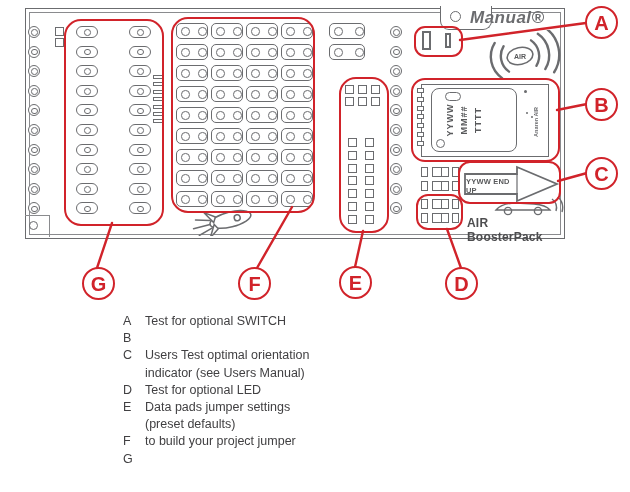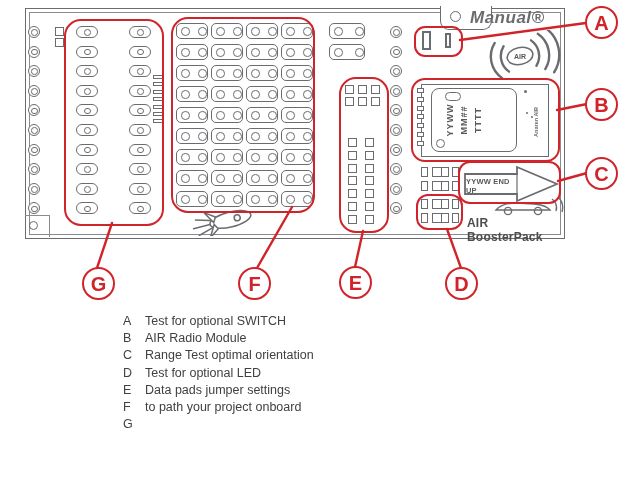--- a/index.html
+++ b/index.html
@@ -171,48 +171,46 @@
   <div class="legend">
     <div class="legend-row">
       <div class="lkey">A</div>
       <div class="ltext">
           <span>Test for optional SWITCH</span>
           <span></span>
         </div>
     </div>
     <div class="legend-row">
       <div class="lkey">B</div>
-      <div class="ltext">
-          <span>AIR Radio Module</span>
-          <span></span>
-        </div>
     </div>
     <div class="legend-row">
       <div class="lkey">C</div>
       <div class="ltext">
-          <span>Range Test optimal orientation</span>
+          <span>Users Test optimal orientation</span>
+          <span>indicator (see Users Manual)</span>
         </div>
     </div>
     <div class="legend-row">
       <div class="lkey">D</div>
       <div class="ltext">
           <span>Test for optional LED</span>
           <span></span>
         </div>
     </div>
     <div class="legend-row">
       <div class="lkey">E</div>
       <div class="ltext">
           <span>Data pads jumper settings</span>
+          <span>(preset defaults)</span>
         </div>
     </div>
     <div class="legend-row">
       <div class="lkey">F</div>
       <div class="ltext">
-          <span>to path your project onboard</span>
+          <span>to build your project jumper</span>
         </div>
     </div>
     <div class="legend-row">
       <div class="lkey">G</div>
     </div>
   </div>
 
 <div class="via" style="left: 28px; top: 26px;">
       <i></i>
     </div>

